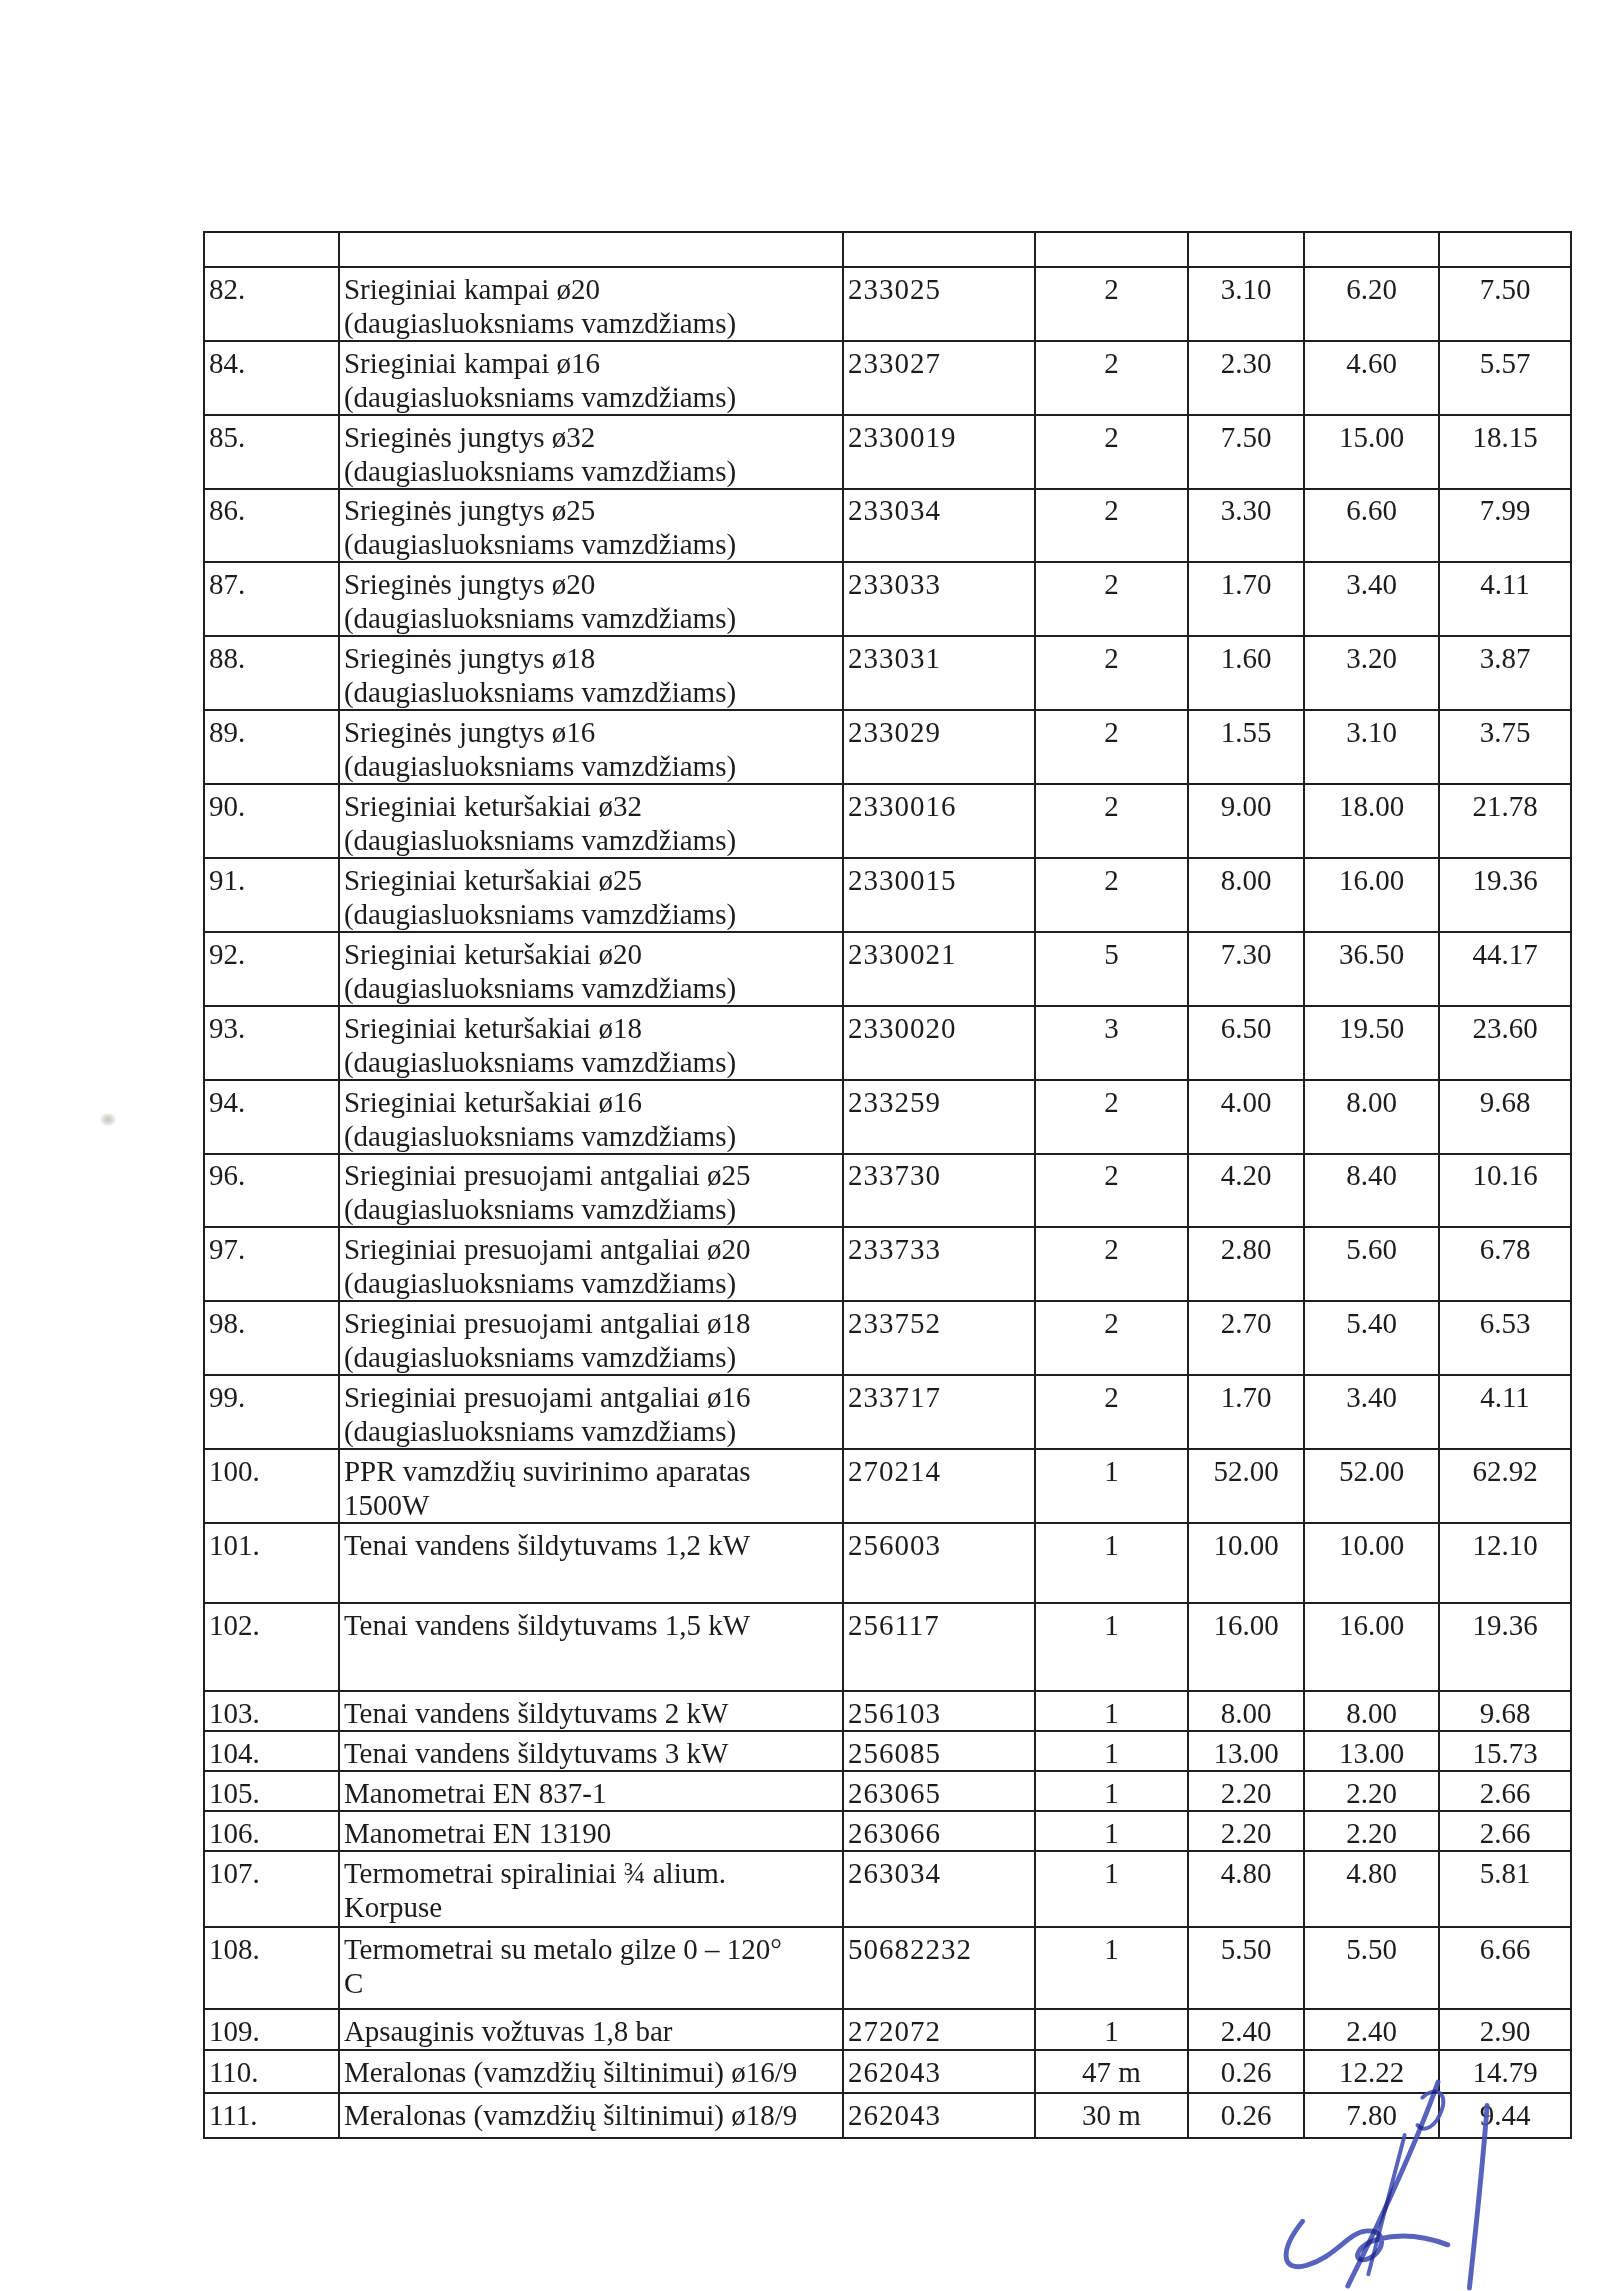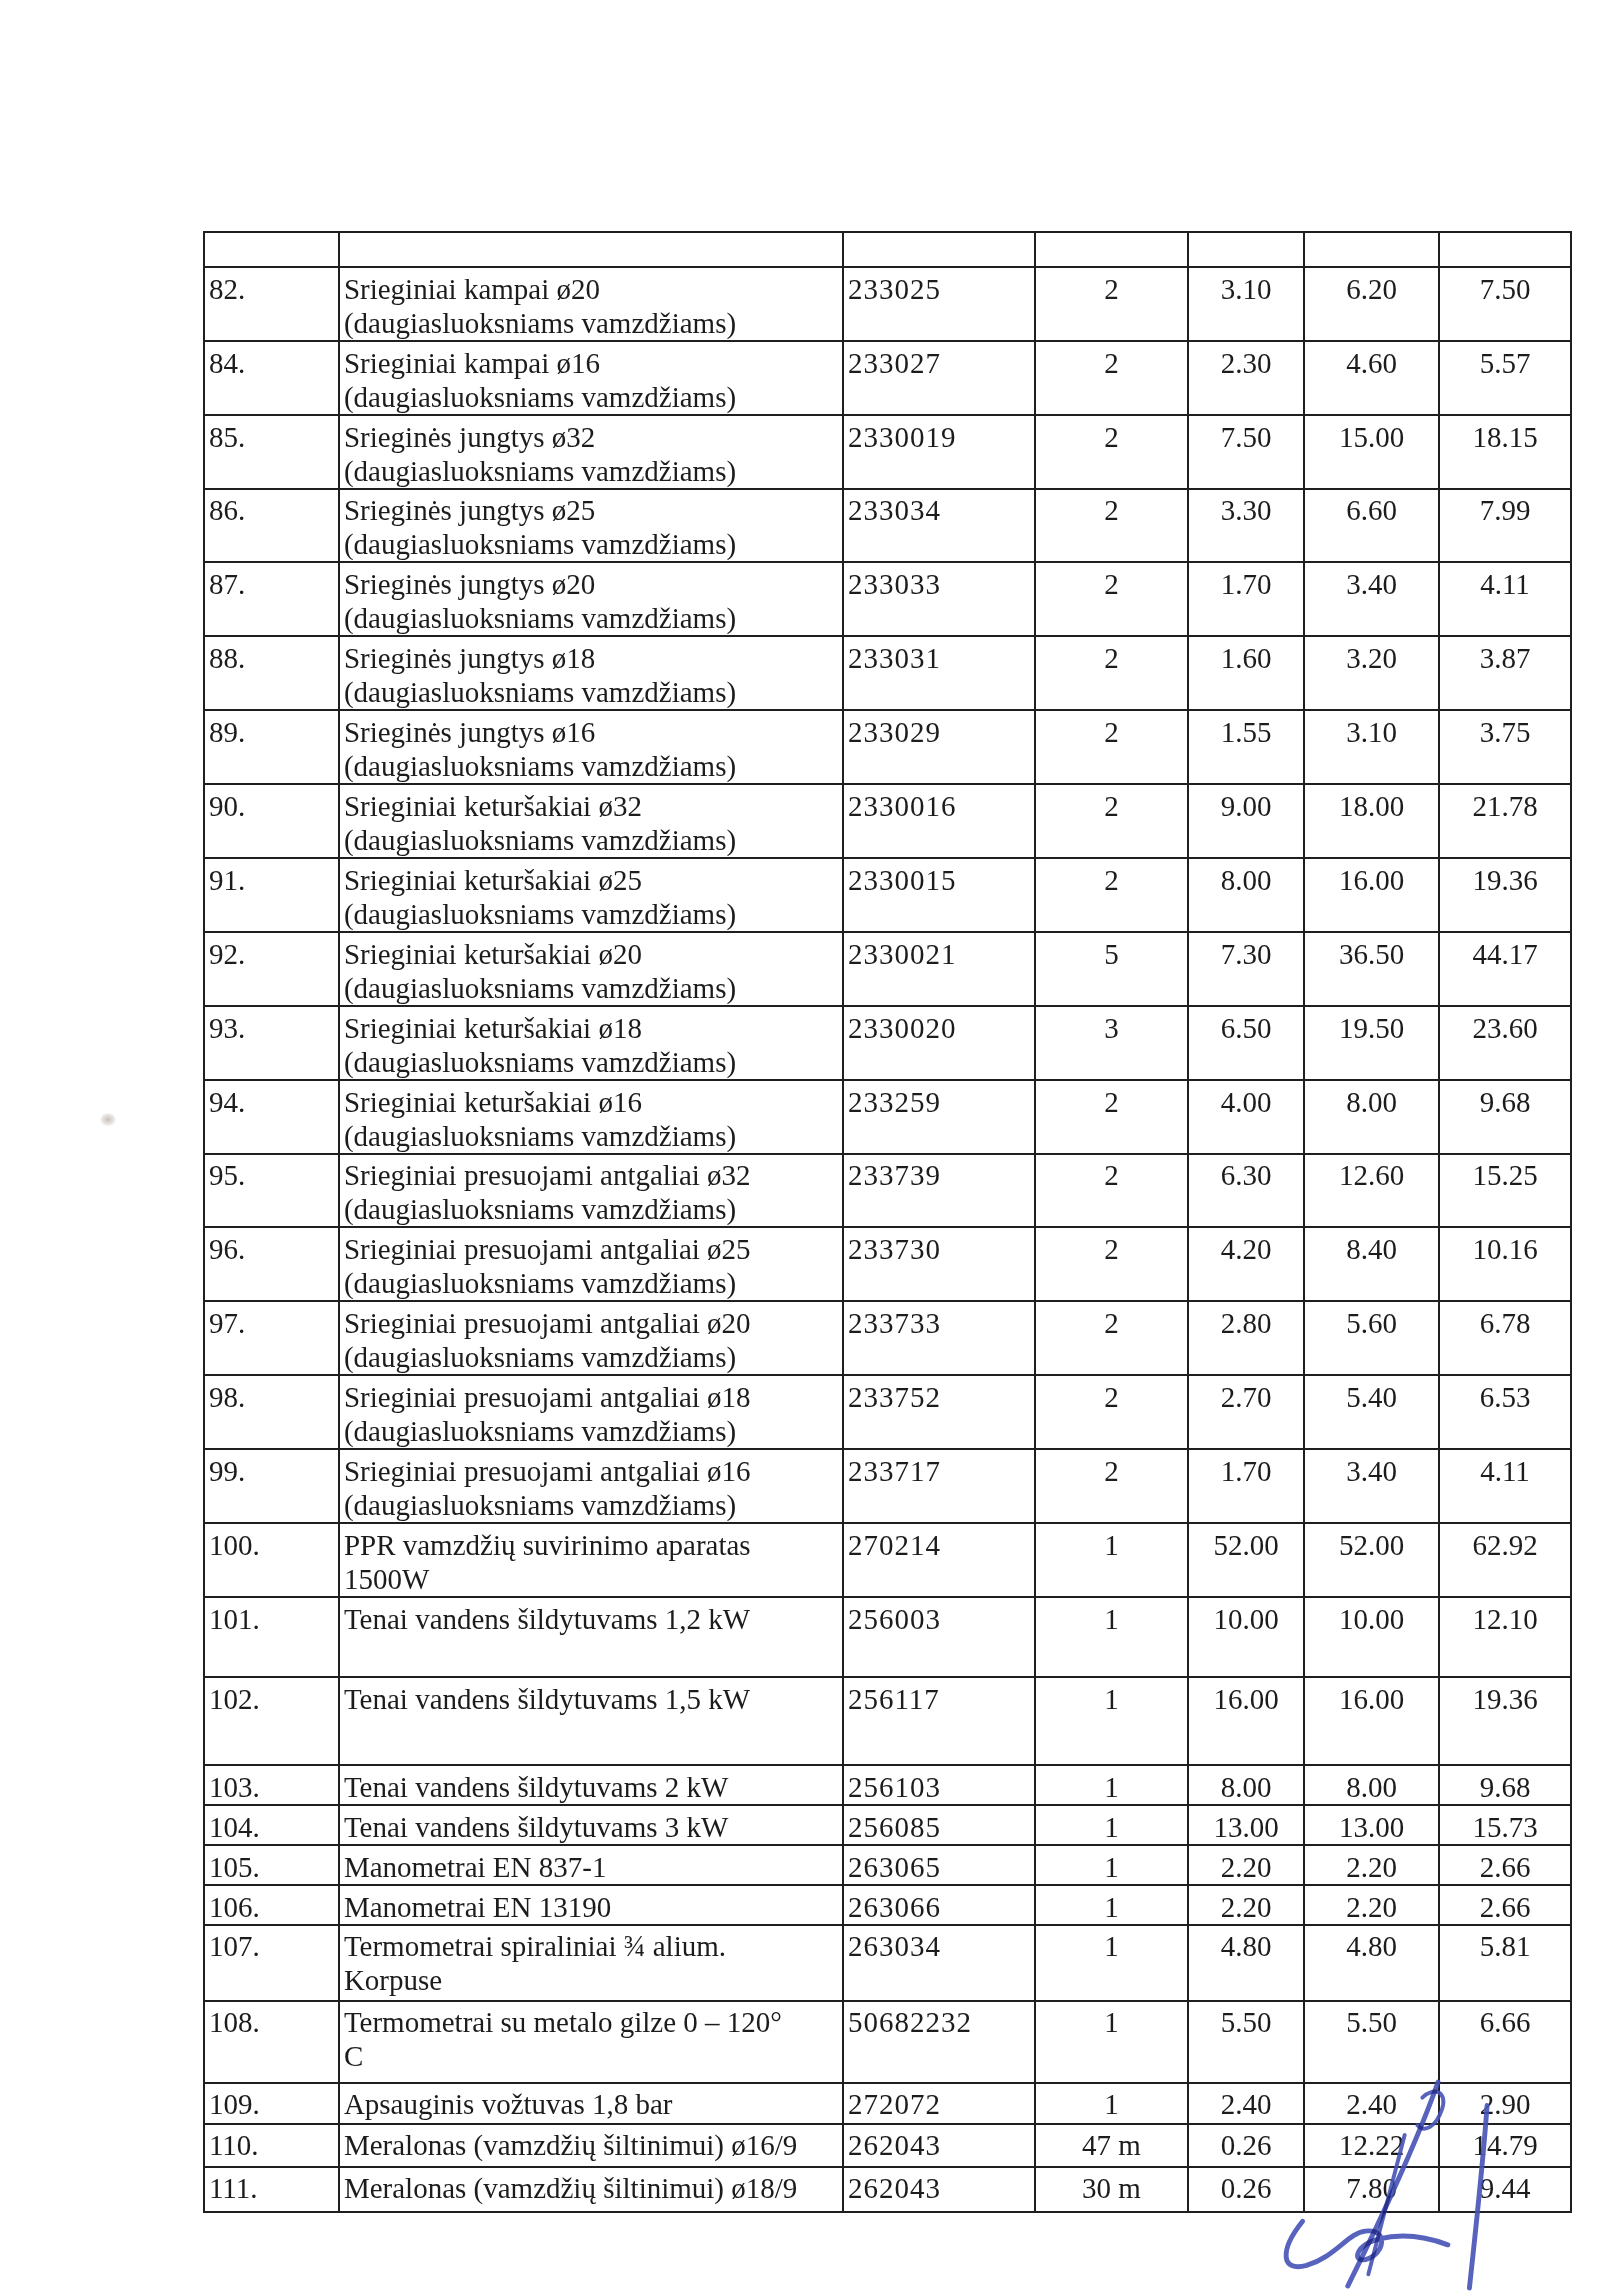--- a/index.html
+++ b/index.html
@@ -209,32 +209,20 @@
             <div>Srieginiai keturšakiai ø16</div>
             <div>(daugiasluoksniams vamzdžiams)</div>
           </td>
       <td class="c-code">233259</td>
       <td class="c-qty">2</td>
       <td class="c-unit">4.00</td>
       <td class="c-sum">8.00</td>
       <td class="c-vat">9.68</td>
     </tr>
         <tr style="height: 72px;">
-      <td class="c-no">95.</td>
-      <td class="c-desc">
-            <div>Srieginiai presuojami antgaliai ø32</div>
-            <div>(daugiasluoksniams vamzdžiams)</div>
-          </td>
-      <td class="c-code">233739</td>
-      <td class="c-qty">2</td>
-      <td class="c-unit">6.30</td>
-      <td class="c-sum">12.60</td>
-      <td class="c-vat">15.25</td>
-    </tr>
-        <tr style="height: 72px;">
       <td class="c-no">96.</td>
       <td class="c-desc">
             <div>Srieginiai presuojami antgaliai ø25</div>
             <div>(daugiasluoksniams vamzdžiams)</div>
           </td>
       <td class="c-code">233730</td>
       <td class="c-qty">2</td>
       <td class="c-unit">4.20</td>
       <td class="c-sum">8.40</td>
       <td class="c-vat">10.16</td>

